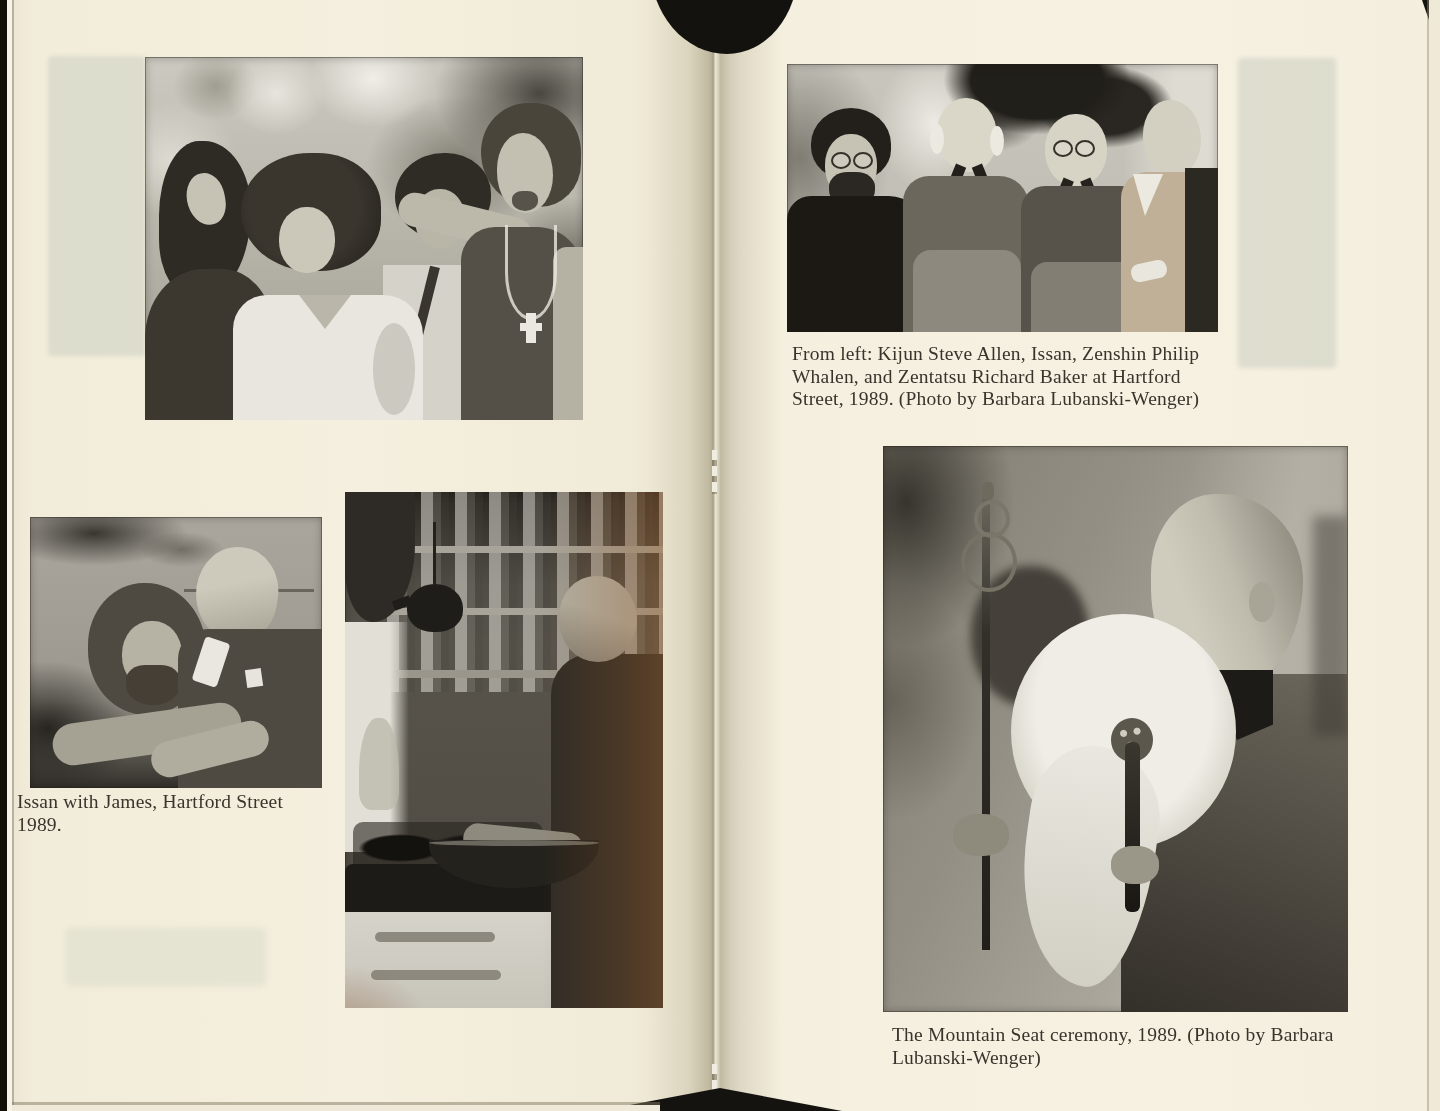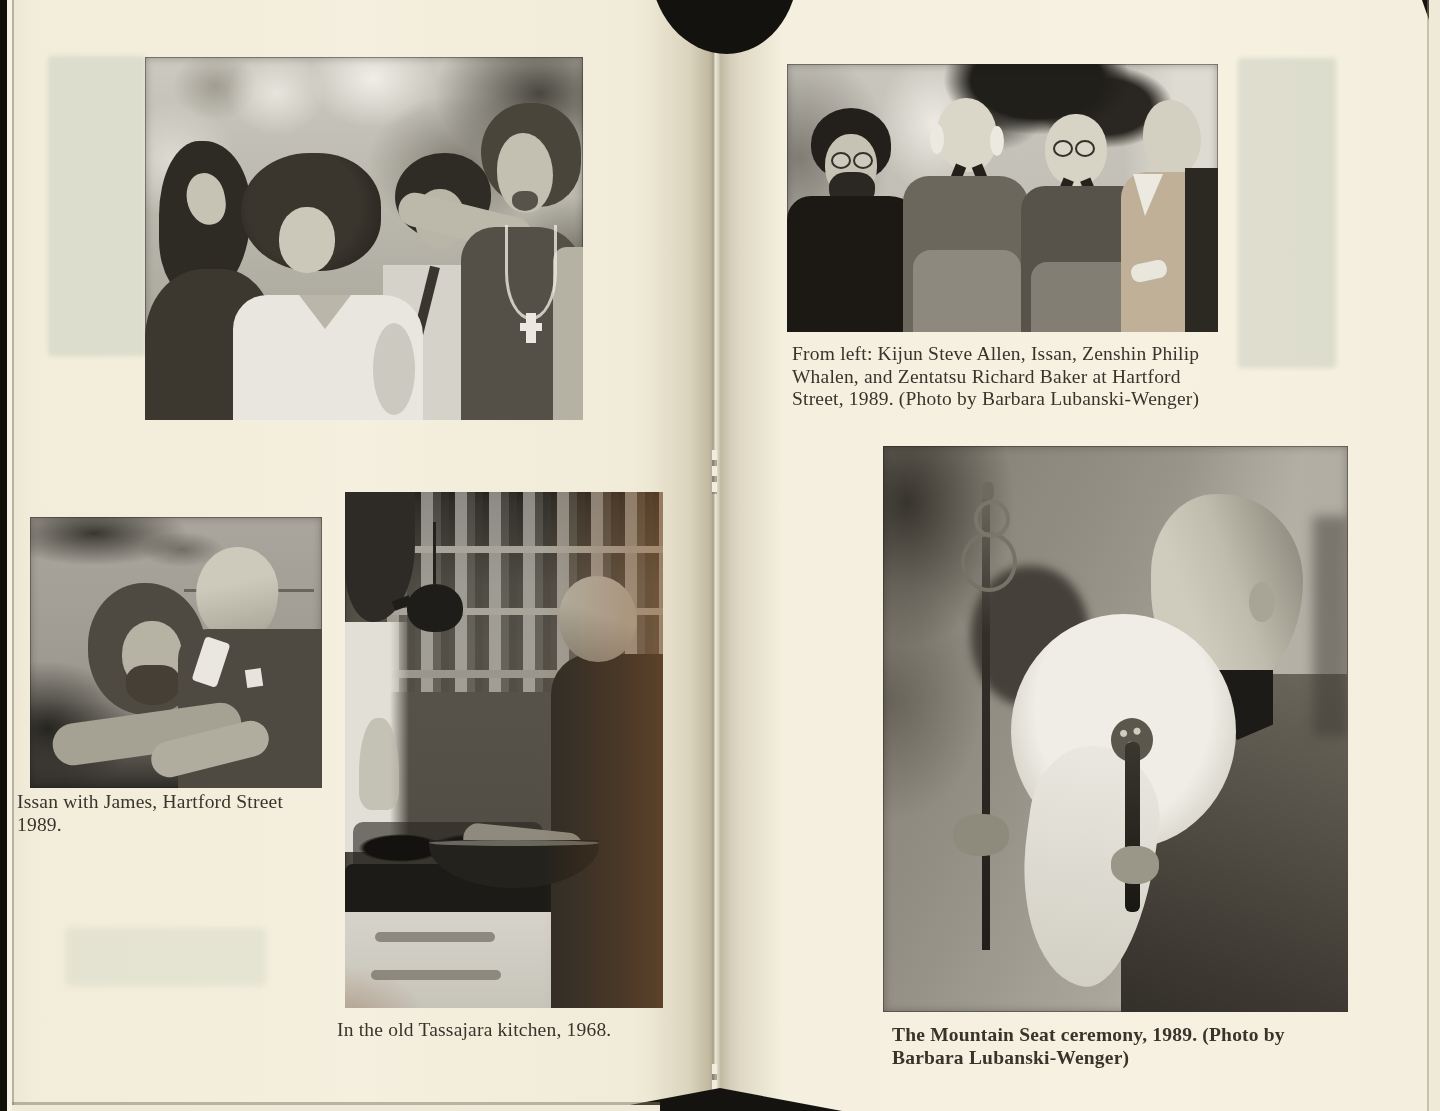--- a/index.html
+++ b/index.html
@@ -37,21 +37,21 @@
     border-radius:0 0 48% 52% / 0 0 95% 100%;}
   .spine-bottom{left:598px;top:1088px;width:244px;height:23px;background:#15130f;
     clip-path:polygon(50% 0,100% 100%,0 100%);}
 
   
   .caption{position:absolute;color:#38342c;font-size:19.5px;line-height:22.6px;letter-spacing:.2px;}
   .cap1{left:143px;top:429px;width:458px;}
   .cap2{left:792px;top:343px;width:436px;}
   .cap3{left:17px;top:791px;width:285px;}
   .cap4{left:337px;top:1019px;width:330px;}
-  .cap5{left:892px;top:1024px;width:448px;font-weight:bold;}
+  .cap5{left:892px;top:1024px;width:448px;}
 
   
   .photo{position:absolute;overflow:hidden;
     box-shadow:inset 0 0 8px rgba(20,18,14,.35), inset 0 0 0 1px rgba(40,36,28,.4);}
   .photo .el{position:absolute;}
 
   
   .ph-family{left:145px;top:57px;width:438px;height:363px;background-color:#b9b6ac;
     background-image:
       radial-gradient(ellipse 150px 110px at 90% 10%,rgba(52,49,42,.85),rgba(52,49,42,0) 70%),
@@ -289,21 +289,20 @@
     <div class="el k-bottle"></div>
     <div class="el k-pans"></div>
     <div class="el k-stovetop"></div>
     <div class="el k-stove"></div>
     <div class="el k-body"></div>
     <div class="el k-head"></div>
     <div class="el k-arm"></div>
     <div class="el k-bowl"></div>
     <div class="el k-sepia"></div>
   </div>
-  <div class="caption cap4">In the old Tassajara kitchen, 1968.</div>
 
   <div class="photo ph-mtseat">
     <div class="el m-bg-head"></div>
     <div class="el m-staff"></div>
     <div class="el m-finial"></div>
     <div class="el m-head"></div>
     <div class="el m-robe"></div>
     <div class="el m-collar"></div>
     <div class="el m-collar-line"></div>
     <div class="el m-whisk"></div>

